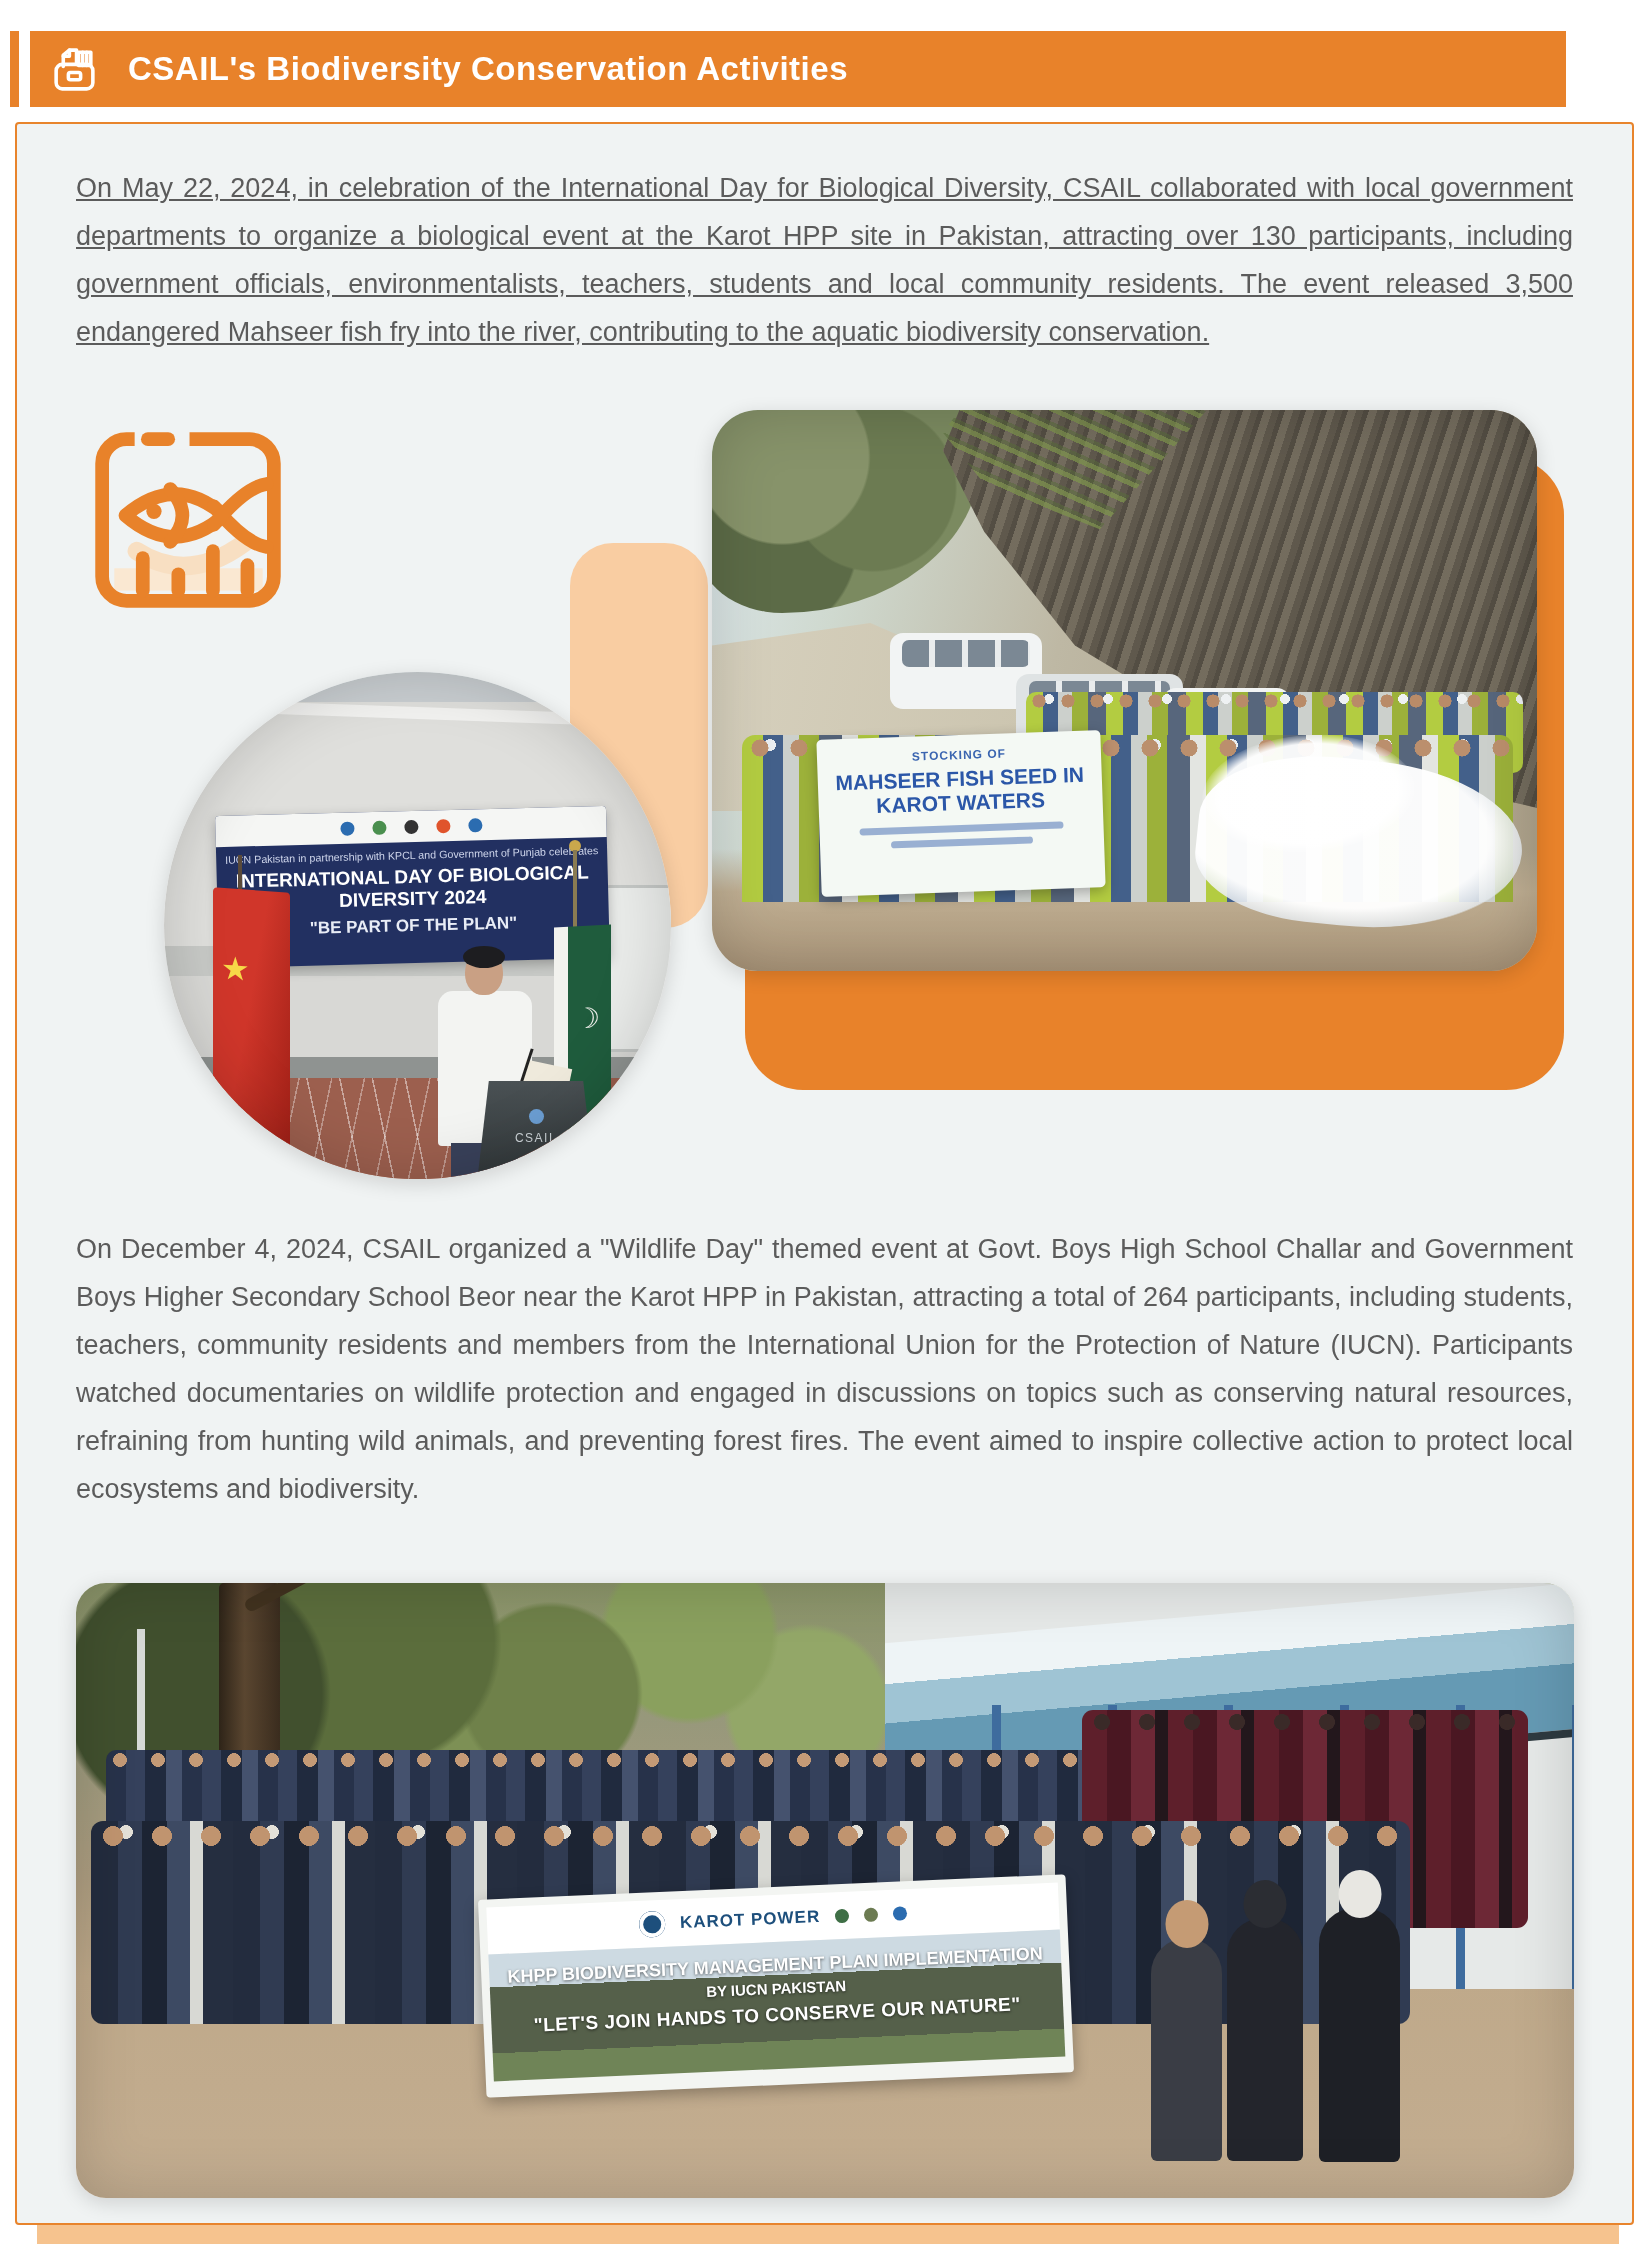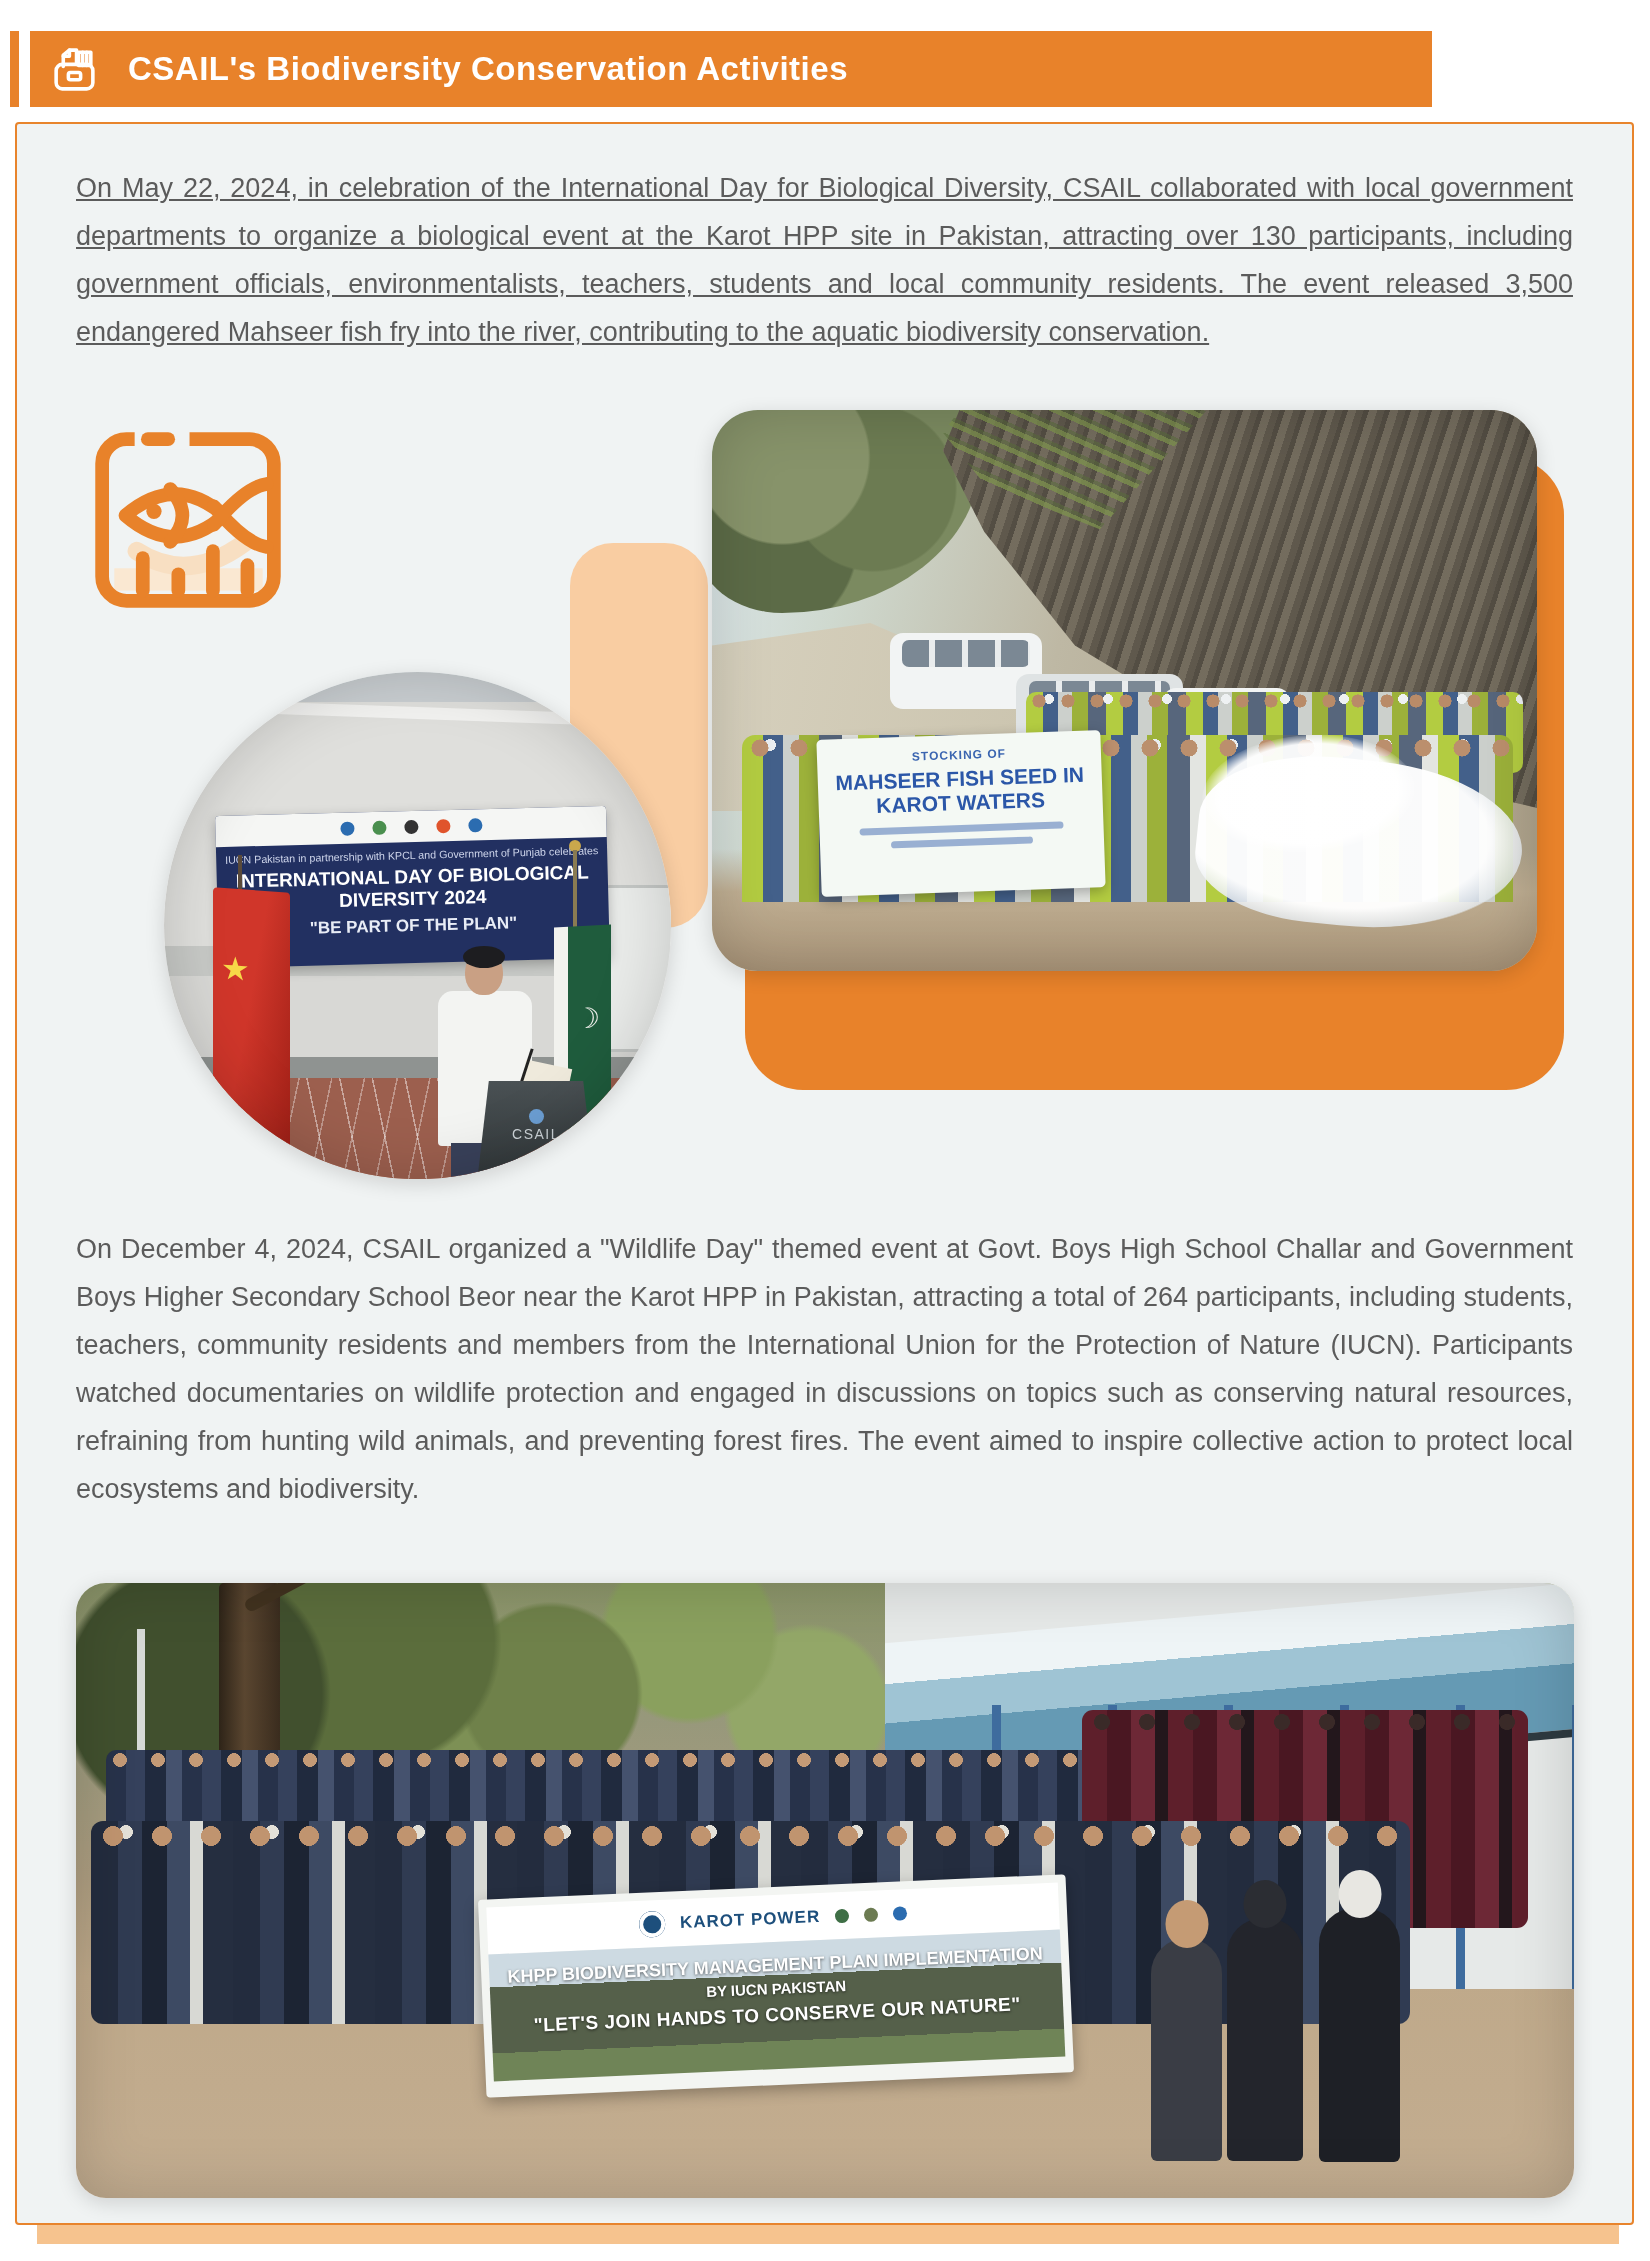--- a/index.html
+++ b/index.html
@@ -1,21 +1,21 @@
 <!DOCTYPE html>
 <html style="font-size:8px"><head>
 <meta charset="utf-8">
 <style>
   html,body{margin:0;padding:0;background:#ffffff;}
   .page{position:relative;width:1650px;height:2261px;background:#ffffff;
         font-family:"Liberation Sans",sans-serif;overflow:hidden;}
 
   
   .accent-stripe{position:absolute;left:10px;top:31px;width:9px;height:76px;background:#E8822A;}
-  .titlebar{position:absolute;left:30px;top:31px;width:1402px;height:76px;background:#E8822A;
+  .titlebar{position:absolute;left:30px;top:31px;width:1536px;height:76px;background:#E8822A;
             display:flex;align-items:center;}
   .titlebar-icon{margin-left:20px;width:49px;height:51px;flex:0 0 auto;}
   .page-title{margin-left:29px;font-size:33px;font-weight:600;color:#ffffff;letter-spacing:0.5px;}
 
   
   .panel{position:absolute;left:15px;top:122px;width:1619px;height:2103px;background:#F0F3F3;
          border:2px solid #E8842C;border-radius:4px;box-sizing:border-box;}
   .panel-shadow{position:absolute;left:37px;top:2225px;width:1582px;height:19px;background:#F6C38E;}
 
   .body-par{position:absolute;left:59px;width:1497px;margin:0;font-size:27px;line-height:48px;
@@ -116,21 +116,21 @@
   .cp-man-shirt{position:absolute;left:274px;top:319px;width:94px;height:155px;border-radius:15px 15px 4px 4px;
                background:#f3f4f2;}
   .cp-paper{position:absolute;left:358px;top:392px;width:47px;height:36px;background:#efeadc;transform:rotate(12deg);}
   .cp-man-legs{position:absolute;left:287px;top:471px;width:67px;height:37px;background:#39415a;}
   .cp-mic{position:absolute;left:361px;top:376px;width:3px;height:37px;background:#222;transform:rotate(18deg);}
   .cp-podium{position:absolute;left:313px;top:409px;width:118px;height:101px;
              clip-path:polygon(10% 0,90% 0,100% 100%,0 100%);
              background:linear-gradient(180deg,#4a5154,#303638);text-align:center;}
   .cp-podium::before{content:"";display:inline-block;margin-top:28px;width:15px;height:15px;border-radius:50%;
              background:#6c9fd4;}
-  .cp-podium .plabel{display:block;color:#cfd6da;font-size:14px;letter-spacing:1.5px;}
+  .cp-podium .plabel{display:block;margin-top:5px;color:#cfd6da;font-size:12px;letter-spacing:1.5px;}
 
   
   .photo-bottom{position:absolute;left:59px;top:1459px;width:1498px;height:615px;border-radius:30px;
                 overflow:hidden;
                 background:linear-gradient(180deg,#8b9569 0%,#97987b 22%,#ad9d80 48%,#bfa98a 64%,#c3ad90 100%);}
   .bp-foliage{position:absolute;left:0;top:0;width:66%;height:60%;
       background:radial-gradient(circle at 12% 30%,#41502e 0 14%,transparent 15%),
                  radial-gradient(circle at 30% 16%,#5b6d3c 0 16%,transparent 17%),
                  radial-gradient(circle at 48% 30%,#6f814a 0 15%,transparent 16%),
                  radial-gradient(circle at 20% 60%,#55663a 0 18%,transparent 19%),

